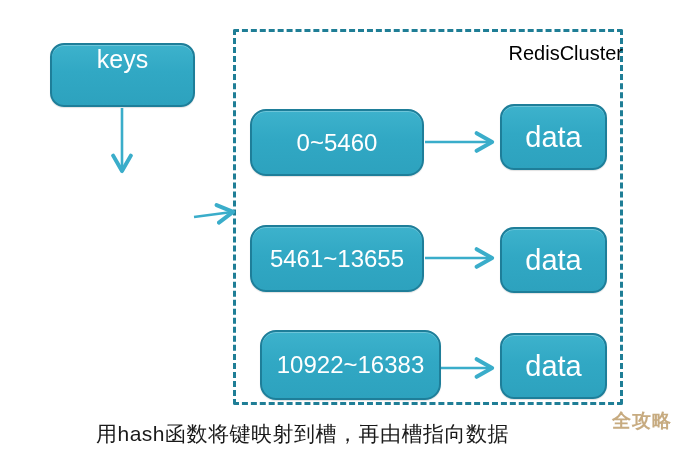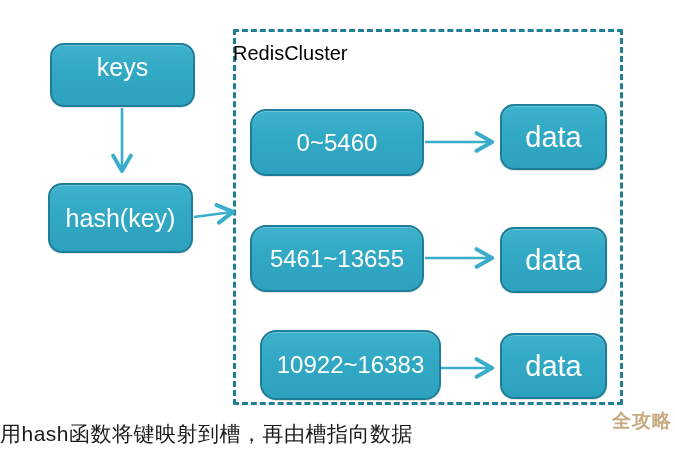--- a/index.html
+++ b/index.html
@@ -18,47 +18,48 @@
     position:absolute;
     box-sizing:border-box;
     background:linear-gradient(180deg,#3db2cc 0%,#31a8c4 45%,#2da2be 100%);
     border:2.5px solid #1e7e99;
     border-radius:14px;
     color:#ffffff;
     display:flex;align-items:center;justify-content:center;
     box-shadow:inset 0 1px 0 rgba(255,255,255,0.25), 0 1px 1px rgba(0,0,0,0.12);
   }
   .node-keys{left:50px;top:43px;width:145px;height:64px;
-    align-items:flex-start;padding-top:8px;font-size:25px;}
+    align-items:flex-start;padding-top:0;font-size:25px;}
   .node-hash{left:48px;top:183px;width:145px;height:70px;font-size:25px;}
   .node-slot{left:250px;width:174px;height:67px;font-size:24px;border-radius:16px;}
   .slot-0{top:109px;}
   .slot-1{top:225px;}
   .slot-2{top:330px;width:181px;height:70px;left:244px;margin-left:16px;}
   .node-data{left:500px;width:107px;height:66px;font-size:29px;}
   .data-0{top:104px;}
   .data-1{top:227px;}
   .data-2{top:333px;}
   .cluster{
     position:absolute;
     left:233px;top:29px;width:390px;height:376px;
     box-sizing:border-box;
     border:3px dashed #1f7e96;
     border-radius:2px;
     background:transparent;
   }
   .cluster-title{
     position:absolute;
     left:233px;top:42px;width:390px;
-    text-align:left;
+    text-align:right;
     font-size:20px;color:#000000;
   }
   .caption{
     position:absolute;
     left:0;top:420px;width:605px;
+    text-align:center;
     font-size:21px;color:#1a1a1a;
     letter-spacing:0.5px;
   }
   .watermark{
     position:absolute;
     right:3px;top:408px;
     font-size:19px;font-weight:bold;
     color:#c7ab80;
     letter-spacing:1px;
   }
@@ -82,23 +83,20 @@
       <path d="M194,217 L232,212" marker-end="url(#ah)"></path>
       <path d="M425,142 L491,142" marker-end="url(#ah)"></path>
       <path d="M425,258 L491,258" marker-end="url(#ah)"></path>
       <path d="M427,368 L491,368" marker-end="url(#ah)"></path>
     </g>
   </svg>
 
   <div class="node node-keys">
     <span>keys</span>
   </div>
-  <div class="node node-hash">
-    <span>hash(key)</span>
-  </div>
 
   <div class="node node-slot slot-0">
     <span>0~5460</span>
   </div>
   <div class="node node-slot slot-1">
     <span>5461~13655</span>
   </div>
   <div class="node node-slot slot-2">
     <span>10922~16383</span>
   </div>

